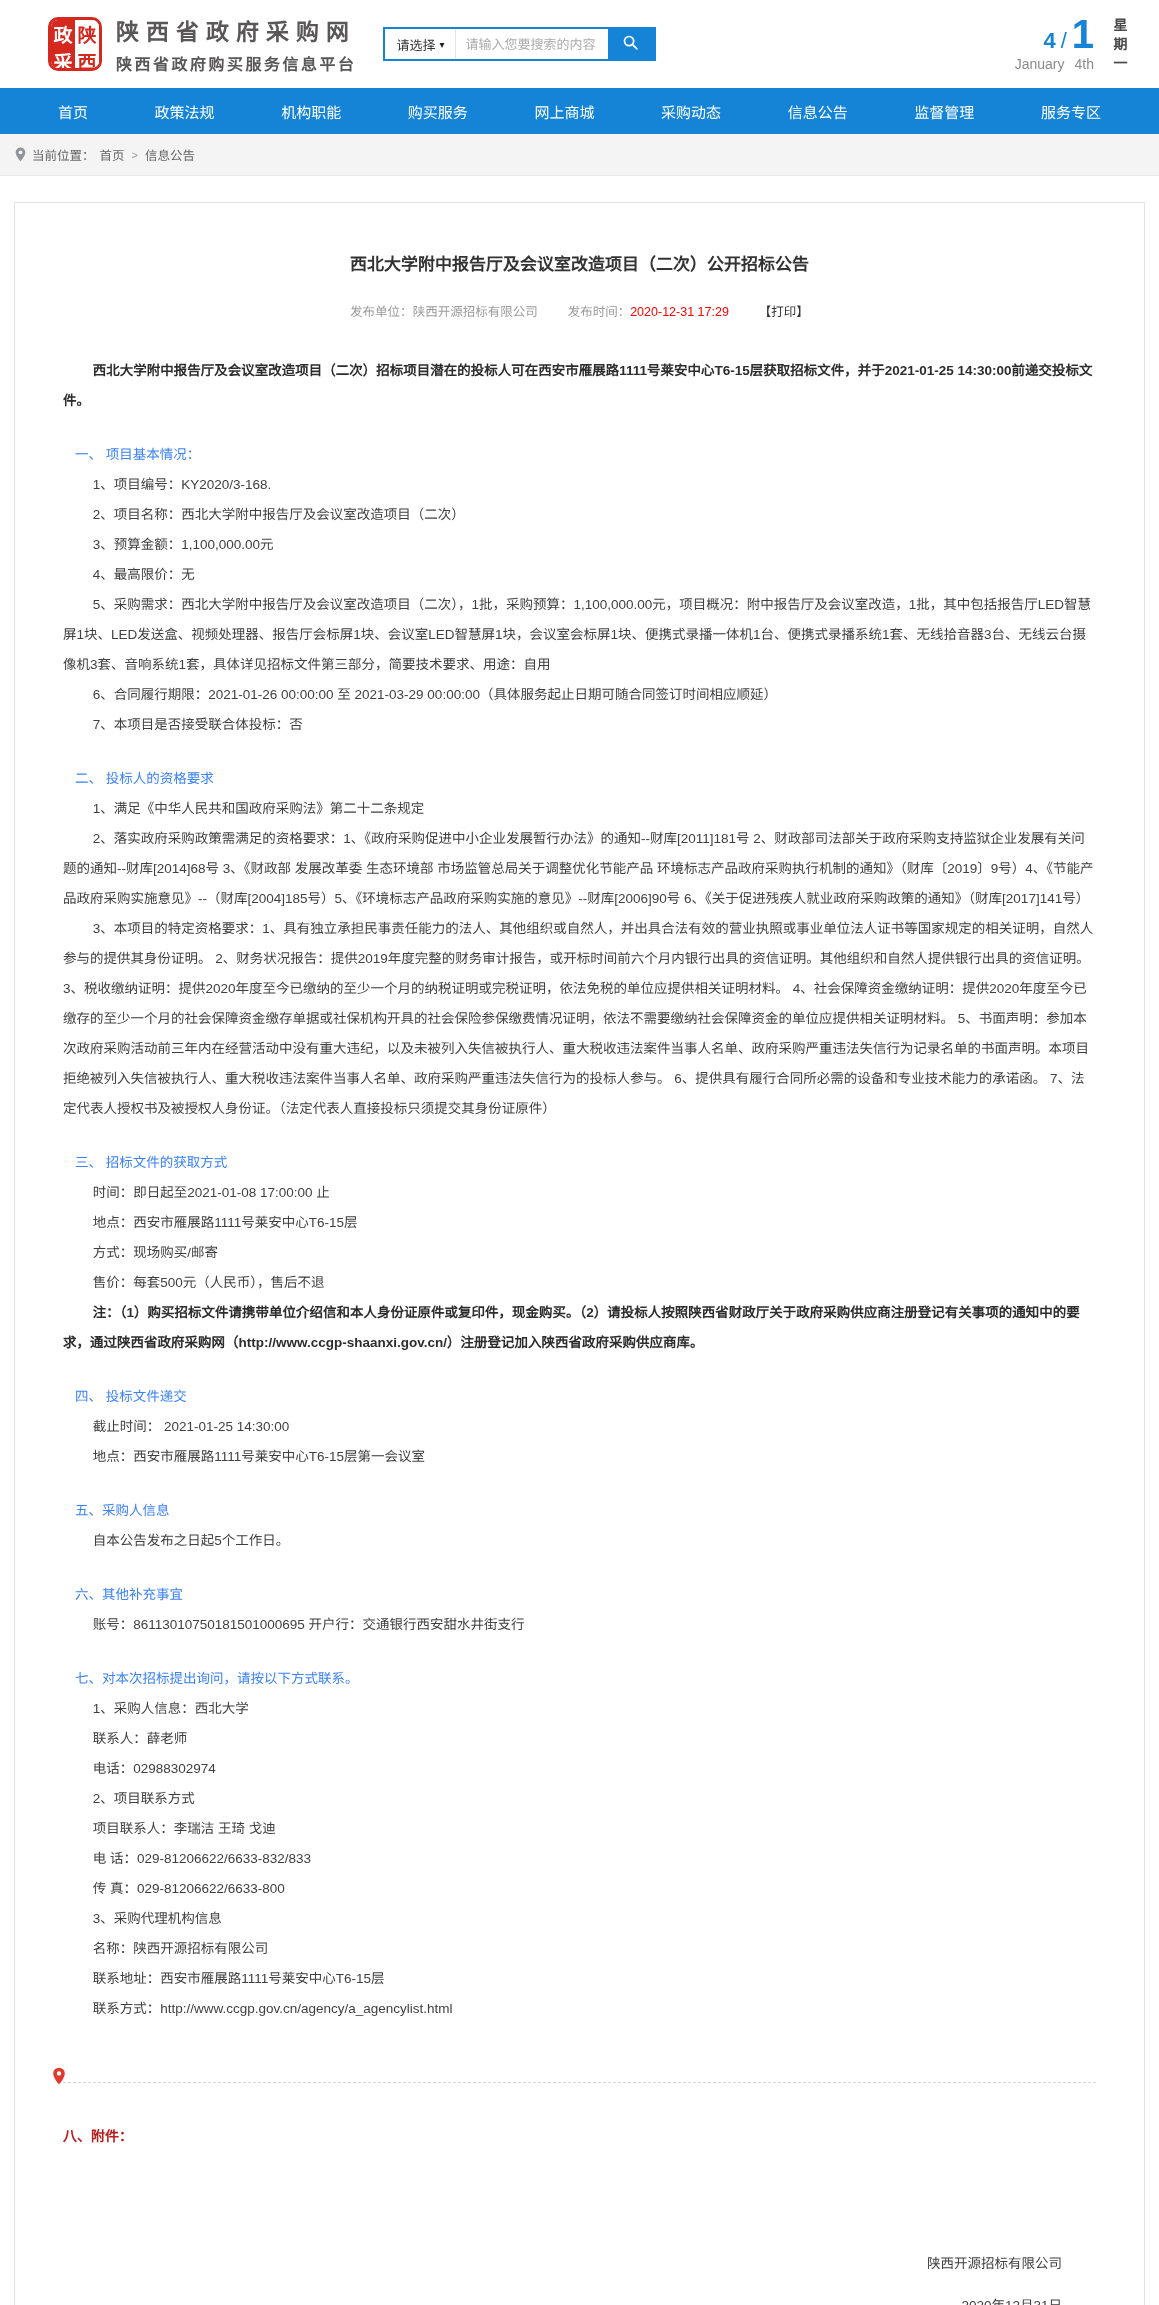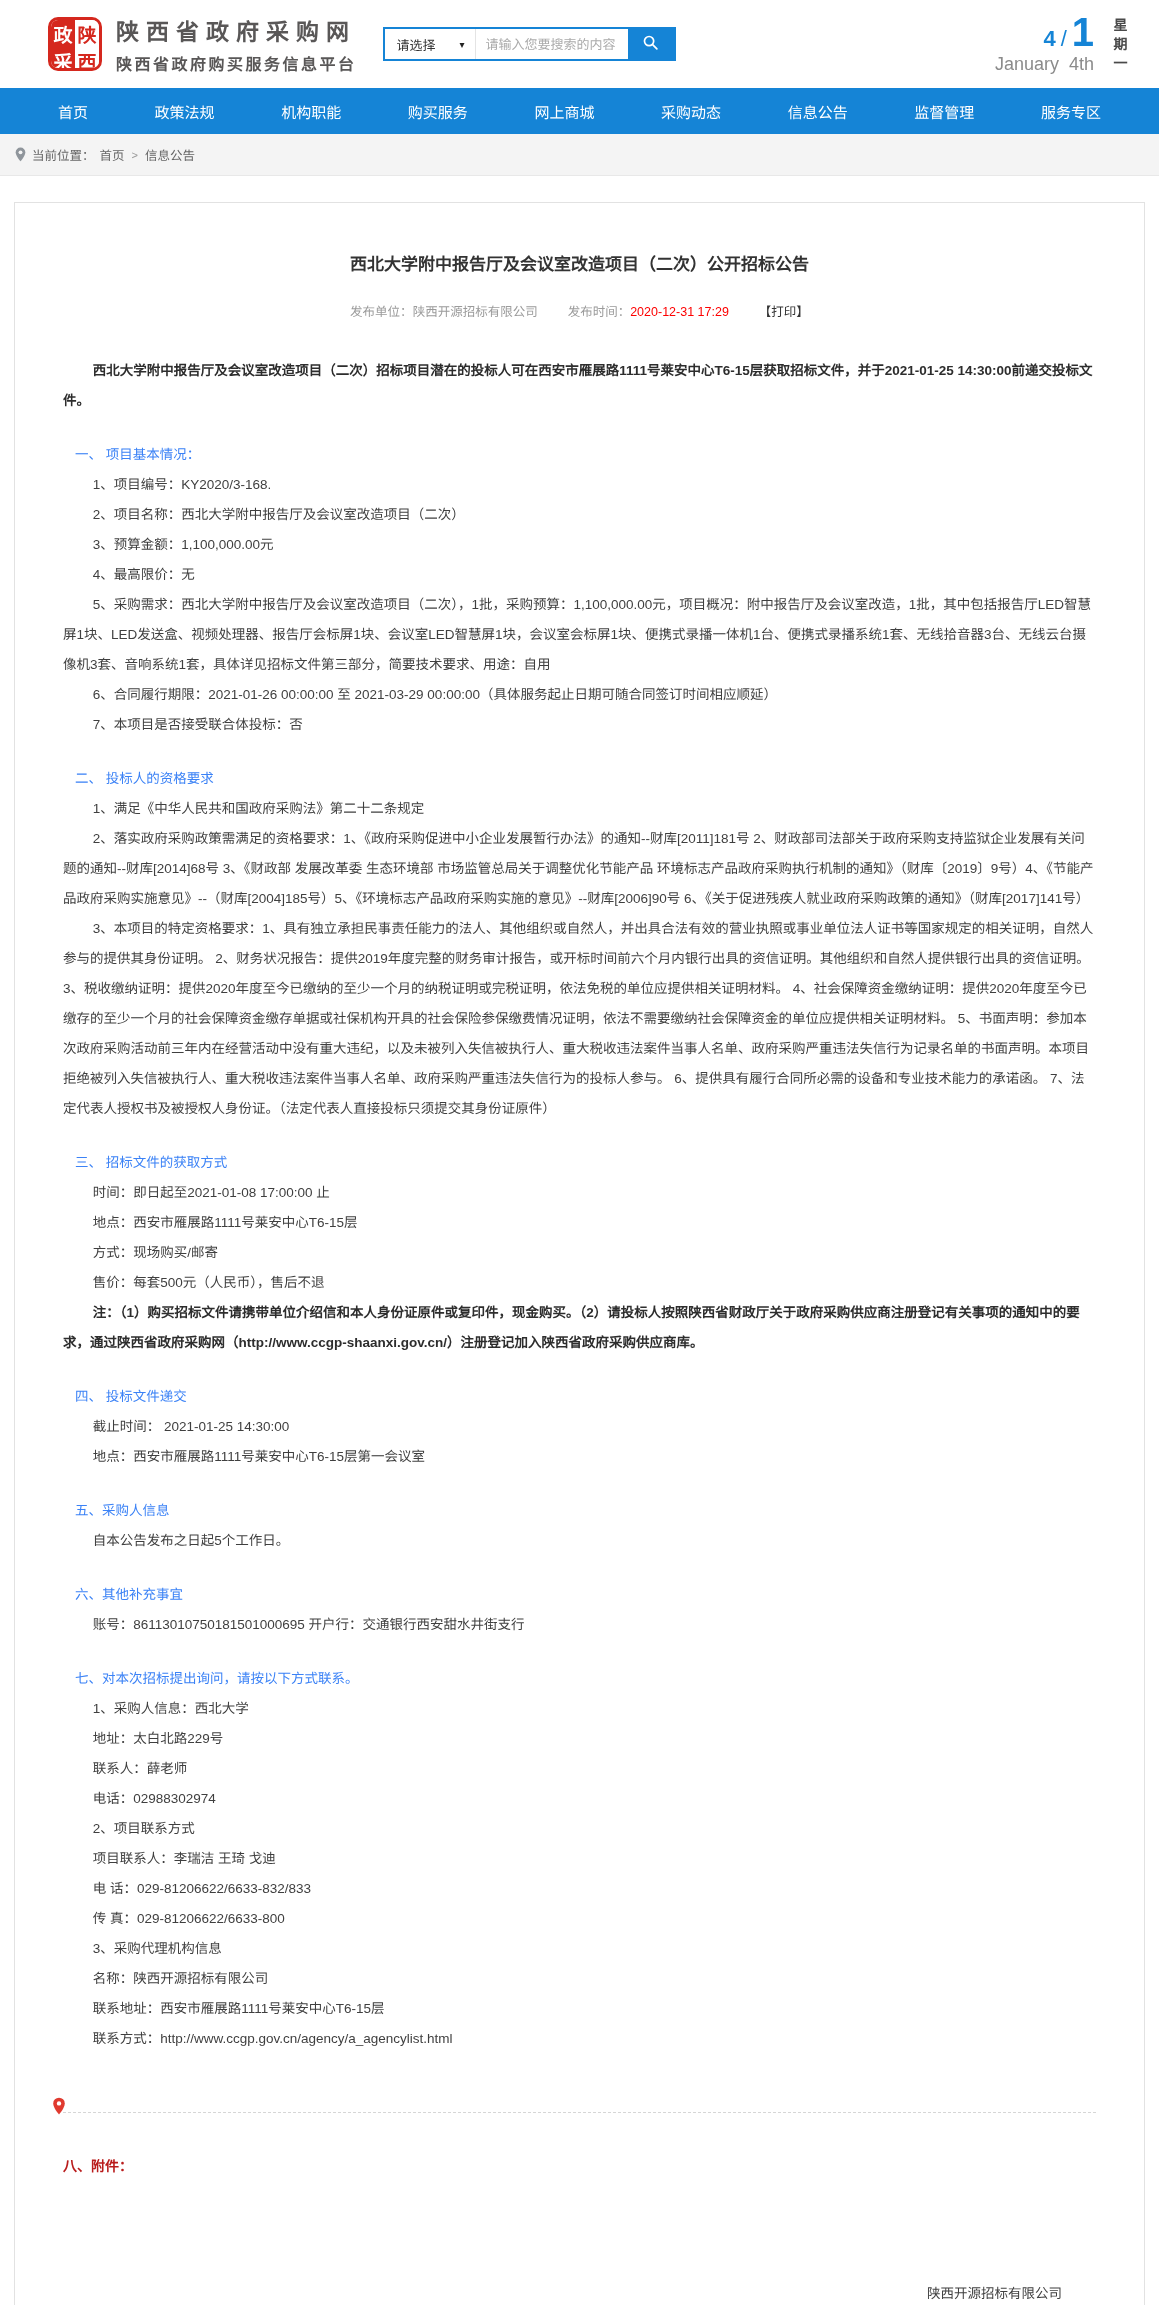--- a/index.html
+++ b/index.html
@@ -11,34 +11,34 @@
   .brand { display:flex; align-items:center; gap:14px; cursor:pointer; }
   .seal { width:54px; height:54px; border:3px solid #d5281e; border-radius:10px; overflow:hidden;
           display:grid; grid-template-columns:1fr 1fr; grid-template-rows:1fr 1fr; background:#fff; flex:0 0 auto; }
   .seal .s { display:flex; align-items:center; justify-content:center; font-size:19px; font-weight:bold; }
   .seal .r { background:#d5281e; color:#fff; }
   .seal .w { background:#fff; color:#d5281e; }
   .brand-title { font-size:23px; font-weight:bold; color:#595757; letter-spacing:7px; }
   .brand-sub   { font-size:16px; font-weight:bold; color:#595757; letter-spacing:2.5px; margin-top:4px; }
 
   .searchbox { display:flex; align-items:stretch; height:34px; border:2px solid #1584d6; margin-left:26px; background:#fff; }
-  .sel { display:flex; align-items:center; gap:24px; padding:0 10px 0 12px; font-size:13px; color:#333;
+  .sel { display:flex; align-items:center; gap:4px; padding:0 10px 0 12px; font-size:13px; color:#333;
          border-right:1px solid #e4e4e4; cursor:pointer; white-space:nowrap; }
   .caret { font-size:10px; color:#222; }
   .sinput { border:0; outline:none; width:152px; padding:0 10px; font-size:13px; color:#333; }
   .sinput::placeholder { color:#ababab; }
   .sbtn { width:46px; background:#1584d6; border:0; display:flex; align-items:center; justify-content:center; cursor:pointer; }
 
   .daterow { margin-left:auto; display:flex; align-items:center; gap:18px; }
   .datebox { display:flex; flex-direction:column; align-items:flex-end; }
   .dnums { display:flex; align-items:baseline; color:#1584d6; }
   .dmon { font-size:22px; font-weight:bold; }
   .dsl  { font-size:22px; margin:0 5px; }
   .dday { font-size:40px; font-weight:bold; line-height:36px; }
-  .dsub { font-size:18px; color:#8b8b8b; display:flex; gap:10px; margin-top:2px; }
+  .dsub { font-size:14px; color:#8b8b8b; display:flex; gap:10px; margin-top:2px; }
   .weekday { width:17px; font-size:14px; font-weight:bold; color:#4a4a4a; line-height:19px;
              word-break:break-all; text-align:center; }
 
   
   .mainnav { background:#1584d6; height:46px; display:flex; align-items:center; justify-content:space-between; padding:0 58px; }
   .navitem { color:#fff; font-size:15px; text-decoration:none; cursor:pointer; white-space:nowrap; }
 
   
   .crumbbar { background:#f4f4f4; height:42px; display:flex; align-items:center; padding:0 14px; font-size:12.5px; color:#666; gap:5px; border-bottom:1px solid #e8e8e8; }
   .crumb-link { color:#666; cursor:pointer; }
@@ -210,21 +210,20 @@
       <div class="blk p">自本公告发布之日起5个工作日。</div>
 
       <div class="blk h">六、其他补充事宜</div>
 
       <div class="blk p">账号：86113010750181501000695 开户行：交通银行西安甜水井街支行</div>
 
       <div class="blk h">七、对本次招标提出询问，请按以下方式联系。</div>
 
       <div class="blk p">1、采购人信息：西北大学</div>
 
-      <div class="blk p">地址：太白北路229号</div>
 
       <div class="blk p">联系人：薛老师</div>
 
       <div class="blk p">电话：02988302974</div>
 
       <div class="blk p">2、项目联系方式</div>
 
       <div class="blk p">项目联系人：李瑞洁 王琦 戈迪</div>
 
       <div class="blk p">电 话：029-81206622/6633-832/833</div>

